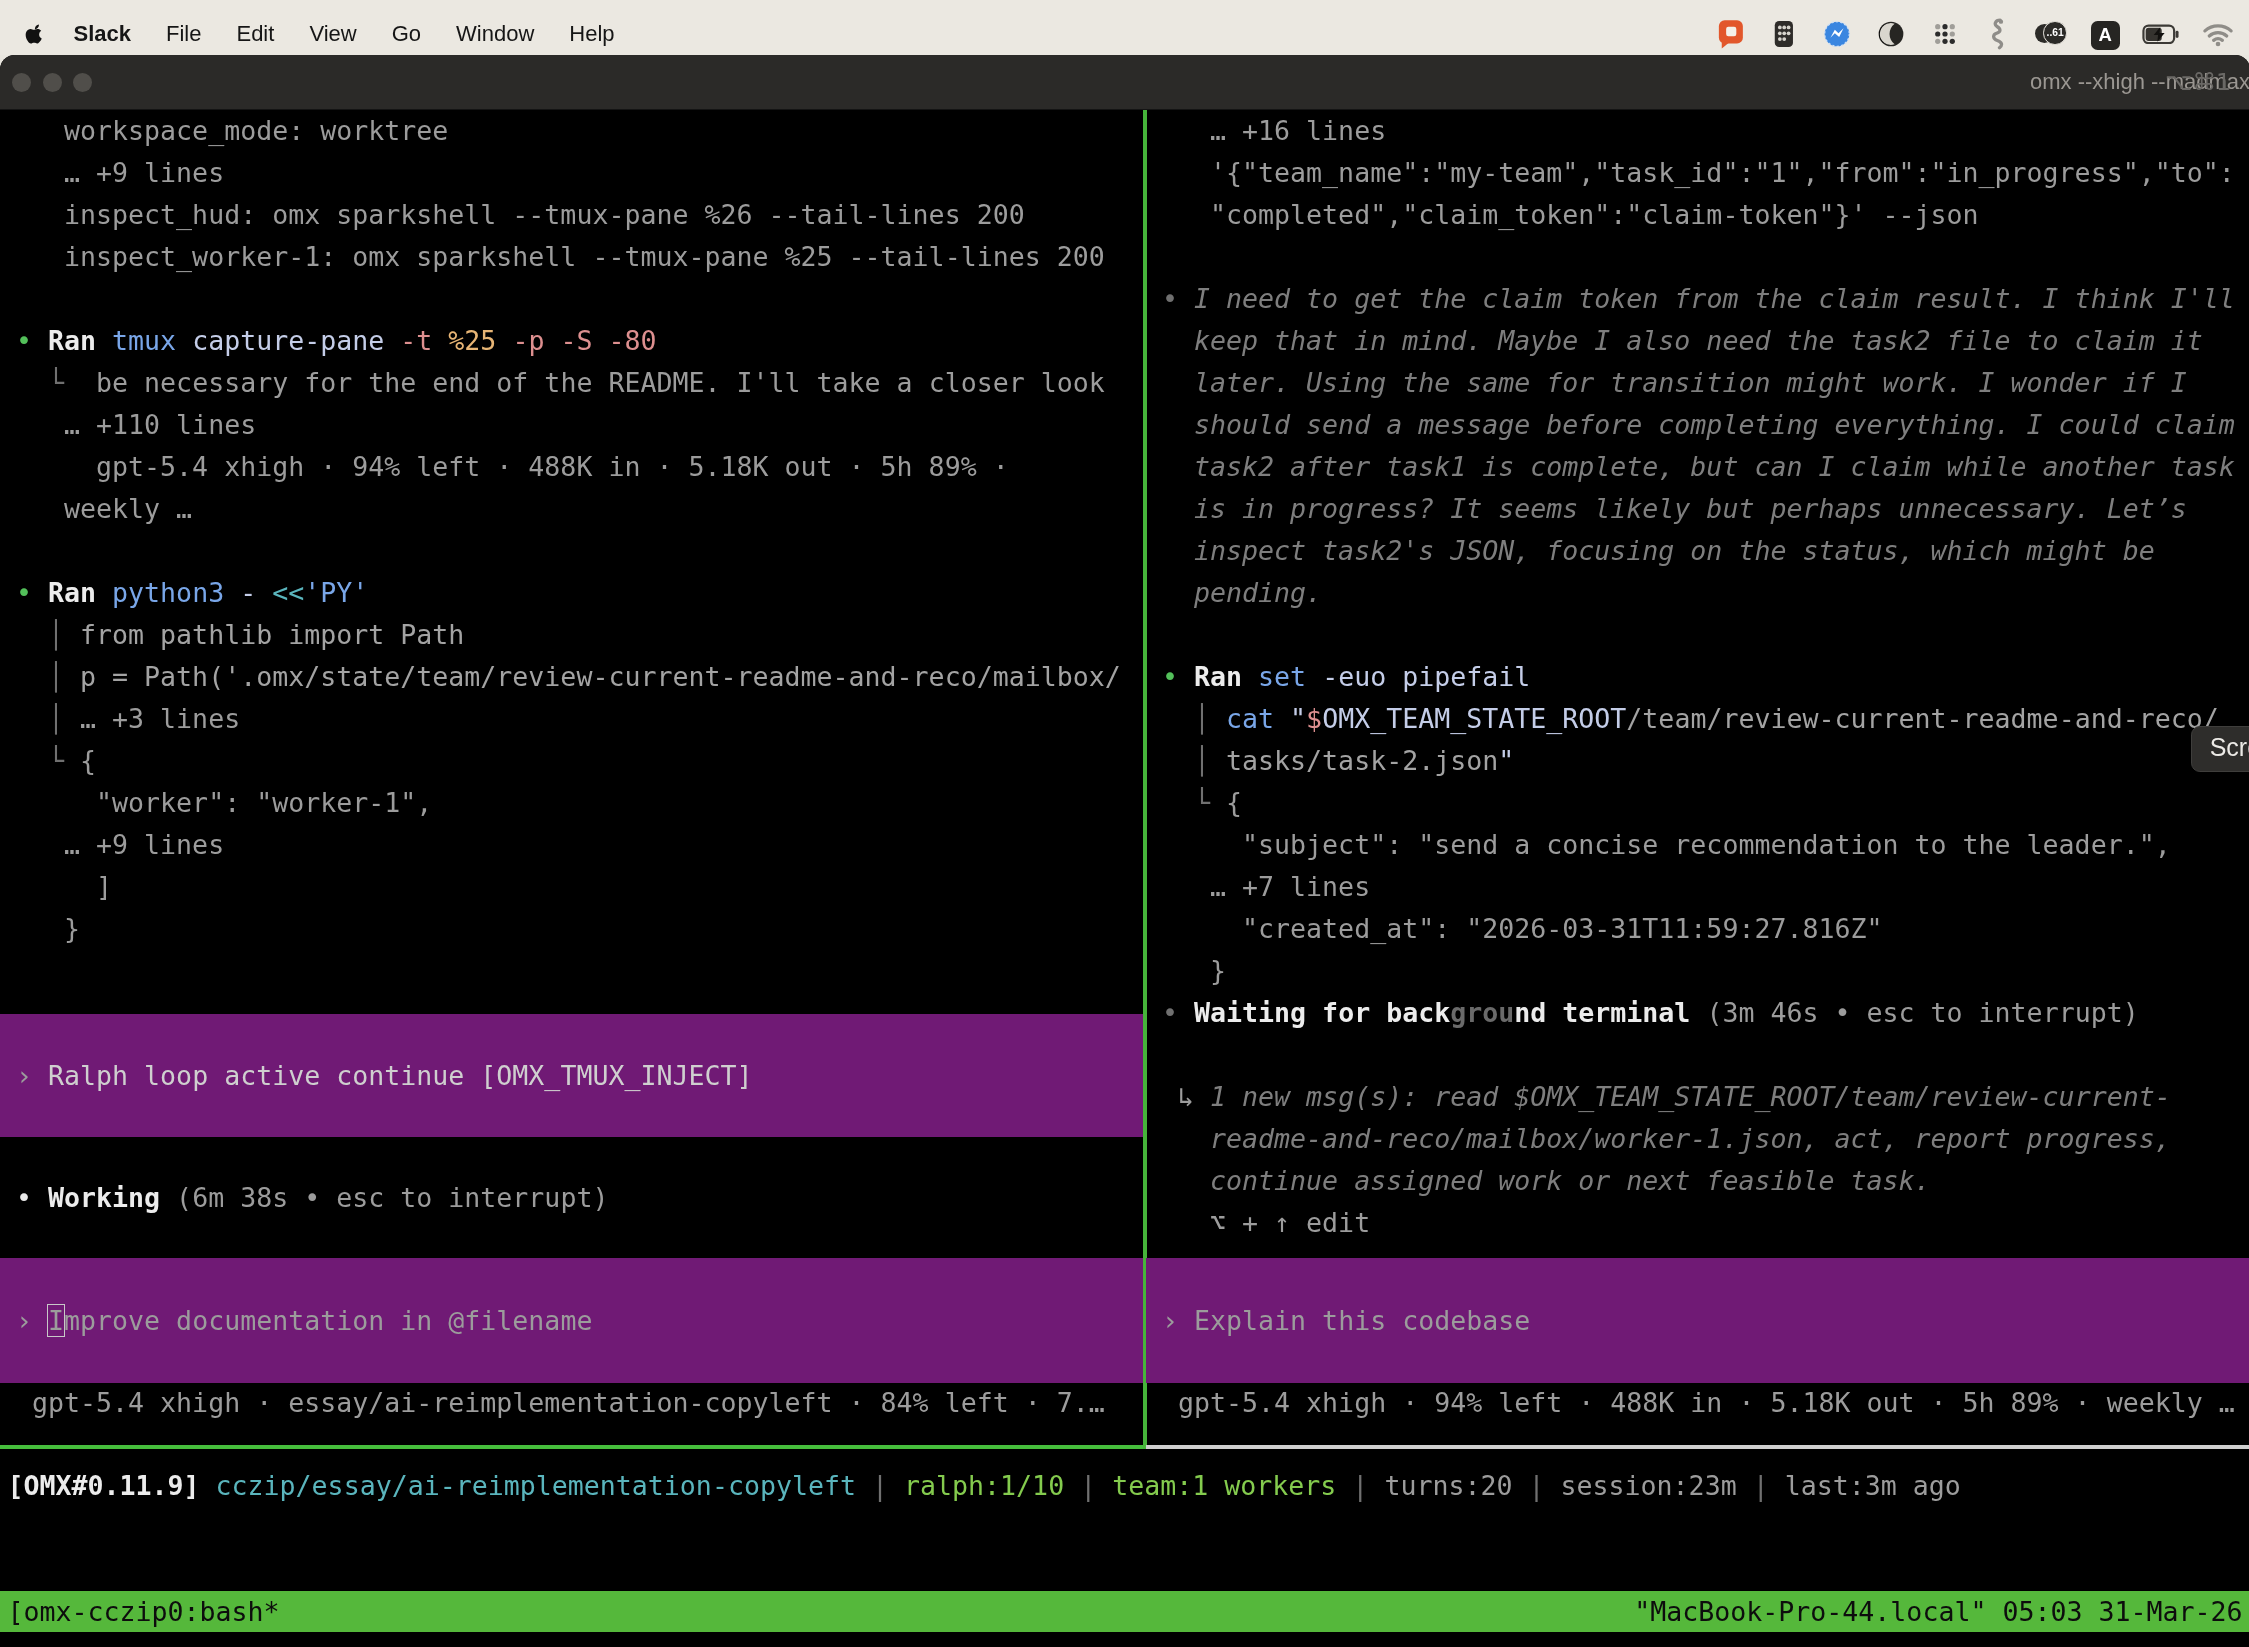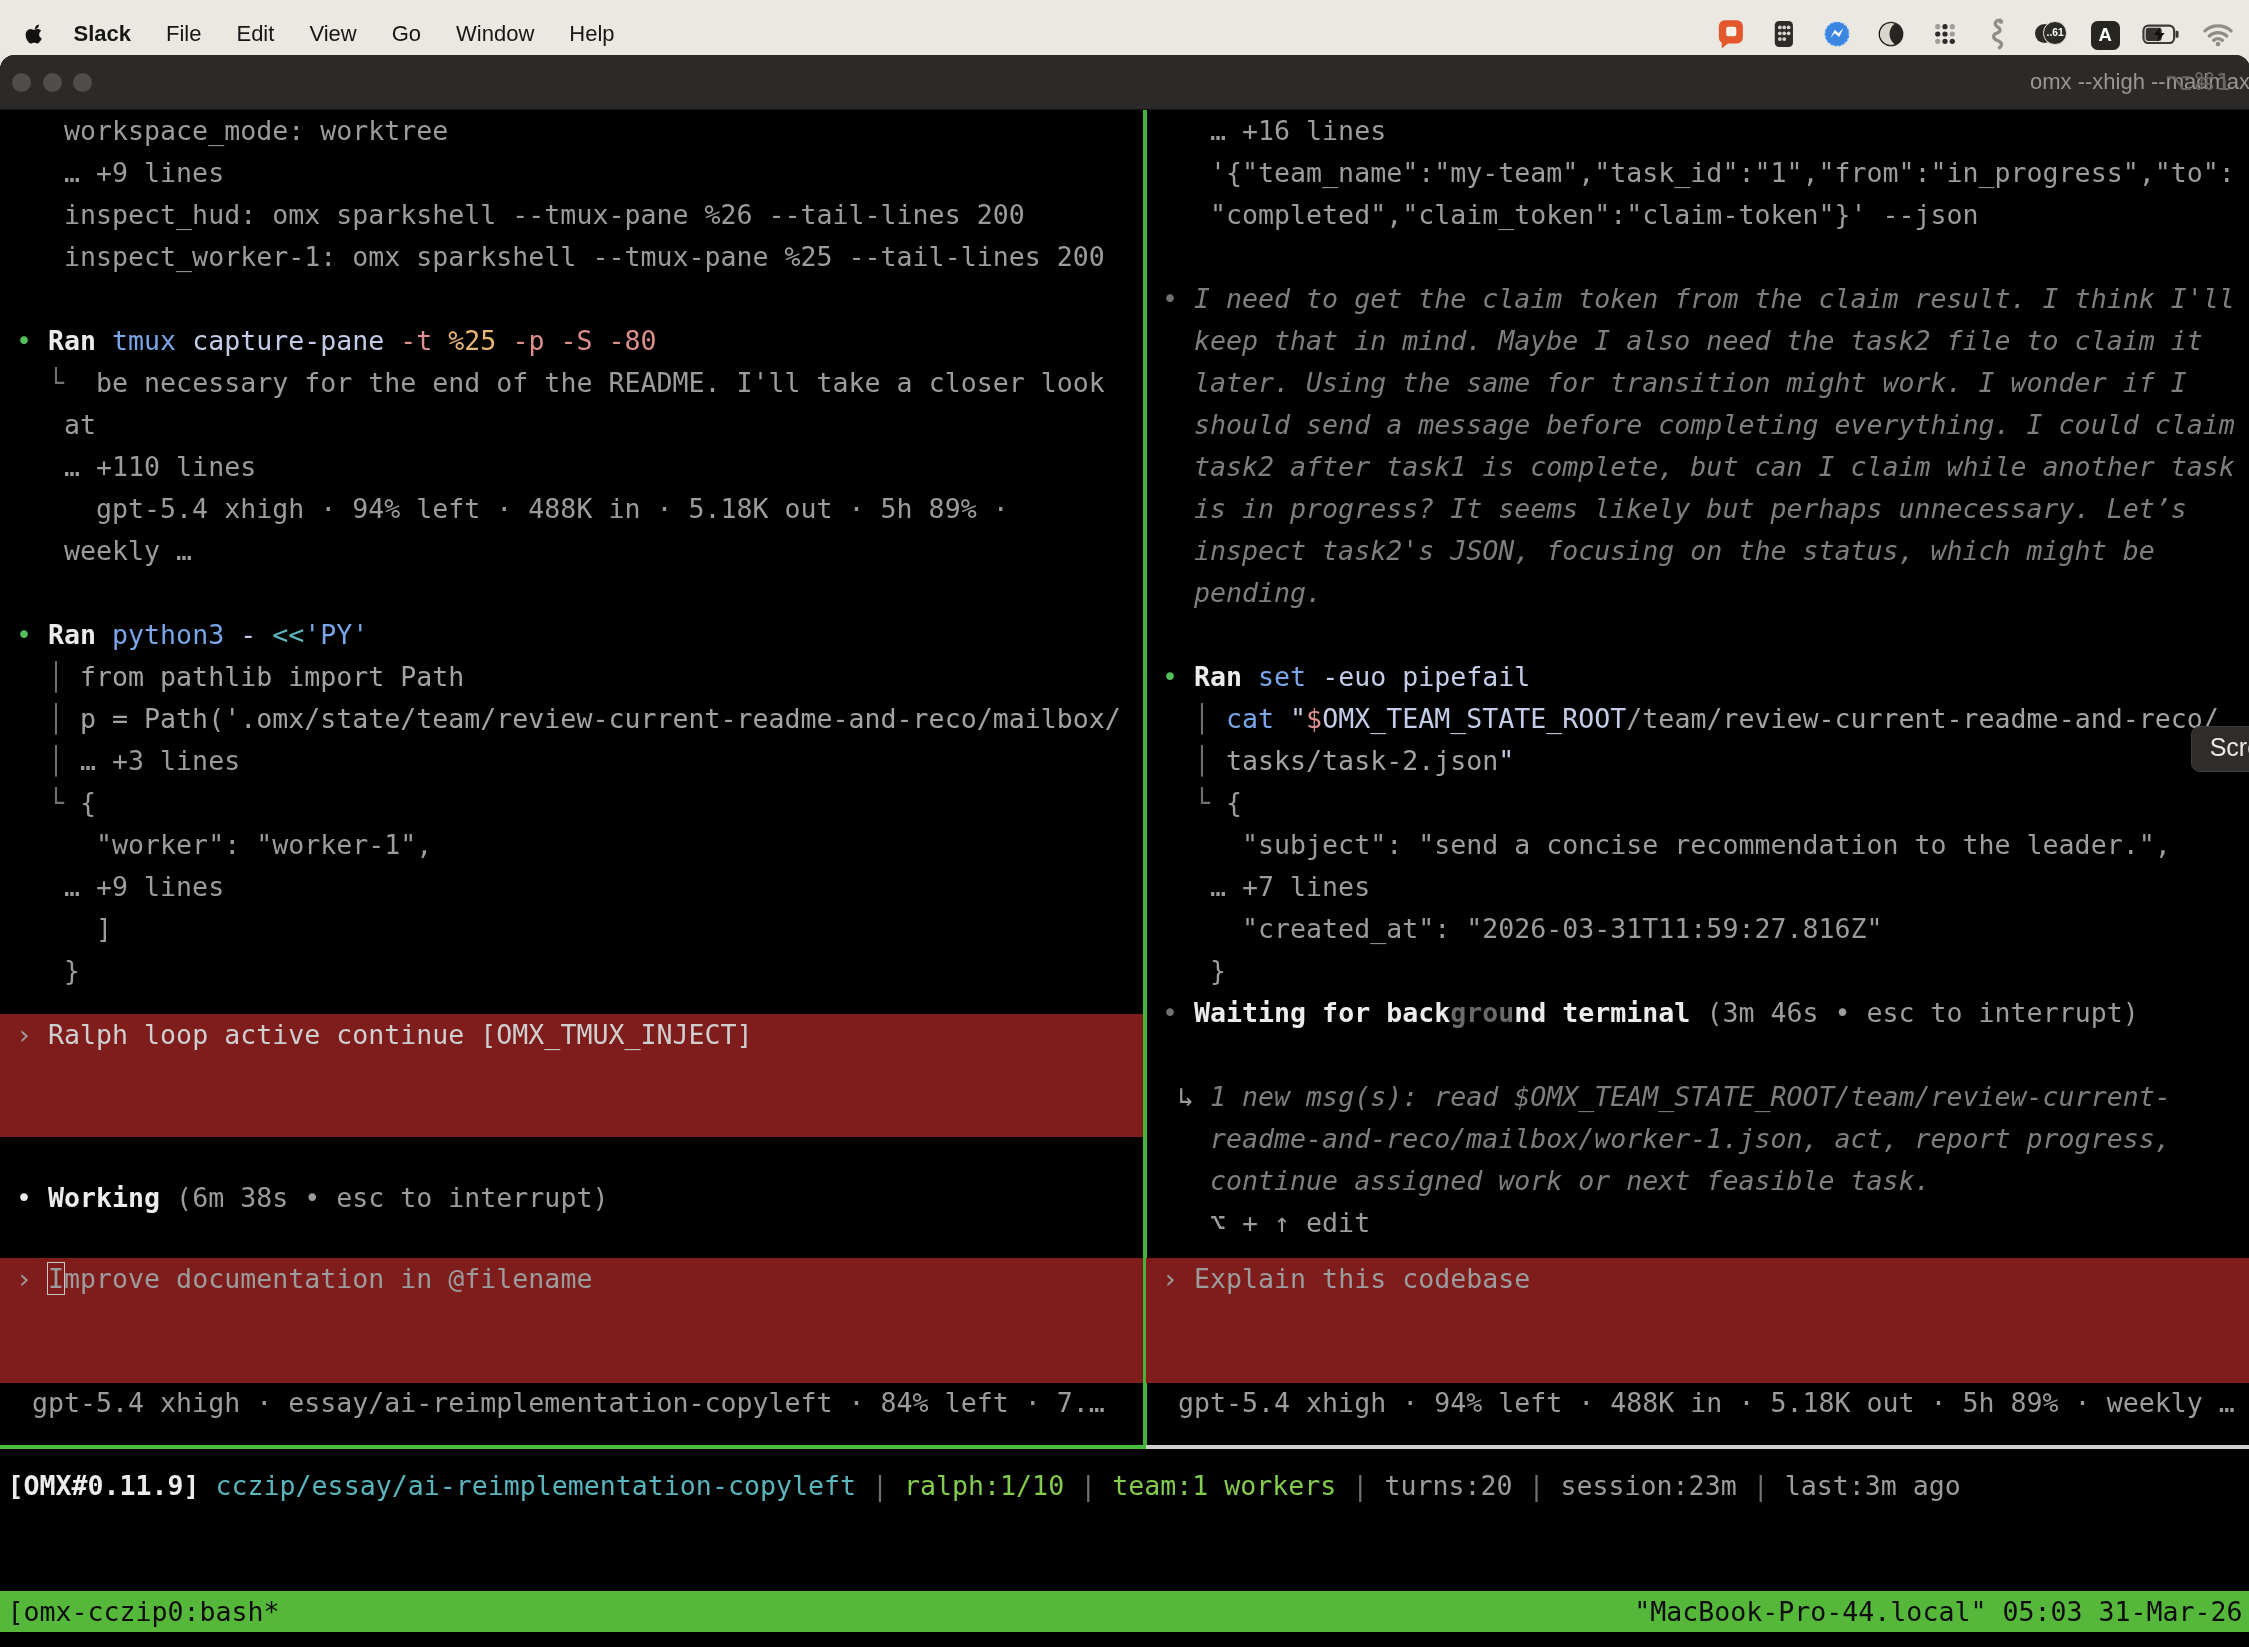--- a/index.html
+++ b/index.html
@@ -35,21 +35,21 @@
 
   
   .terminal{position:absolute;top:55px;left:0;right:0;bottom:0;background:#000;
             font-family:"DejaVu Sans Mono","DejaVu Sans",monospace;font-size:26.6px;color:#9c9c9c}
   .pane{position:absolute;top:0;height:1339px;overflow:hidden}
   .pleft{left:0;width:1143px}
   .pright{left:1146px;width:1104px}
   .vdivider{position:absolute;left:1143px;top:0;width:3.7px;height:1339px;background:#46b43a}
   .lines{position:absolute;top:0;left:16px;right:0}
   .trow{height:42px;line-height:42px;white-space:pre}
-  .band{position:absolute;left:0;width:100%;background:#7f1d1d;display:flex;}
+  .band{position:absolute;left:0;width:100%;background:#701a75;display:flex;align-items:center}
   .band .bline{white-space:pre;padding-left:16px;line-height:42px}
   .band-ralph{top:904px;height:123px}
   .band-input{top:1148px;height:125px}
   .workline{position:absolute;top:1067px;left:16px;white-space:pre;line-height:42px}
   .pstatus{position:absolute;top:1272px;left:16px;white-space:pre;line-height:42px}
   .pborder{position:absolute;top:1335px;left:0;width:100%;height:4.4px}
   .pborder.green{background:#46be3c}
   .pborder.gray{background:#cfcfcf}
   .omxline{position:absolute;top:1355px;left:7.4px;white-space:pre;line-height:42px}
   .tmuxbar{position:absolute;top:1481px;left:0;width:100%;height:41px;background:#55b83b;color:#0d0d0d;
@@ -188,21 +188,20 @@
 
     <div class="pane pleft">
       <div class="lines">
           <div class="trow"><span class="seg-g">   workspace_mode: worktree</span></div>
           <div class="trow"><span class="seg-g">   … +9 lines</span></div>
           <div class="trow"><span class="seg-g">   inspect_hud: omx sparkshell --tmux-pane %26 --tail-lines 200</span></div>
           <div class="trow"><span class="seg-g">   inspect_worker-1: omx sparkshell --tmux-pane %25 --tail-lines 200</span></div>
           <div class="trow">&nbsp;</div>
           <div class="trow"><span class="seg-bullet">• </span><span class="seg-wb">Ran </span><span class="seg-b">tmux </span><span class="seg-p">capture-pane </span><span class="seg-s">-t </span><span class="seg-o">%25 </span><span class="seg-s">-p -S -80</span></div>
           <div class="trow"><span class="seg-gut">  └</span><span class="seg-g">  be necessary for the end of the README. I'll take a closer look</span></div>
-          <div class="trow"><span class="seg-g">   at</span></div>
           <div class="trow"><span class="seg-g">   … +110 lines</span></div>
           <div class="trow"><span class="seg-g">     gpt-5.4 xhigh · 94% left · 488K in · 5.18K out · 5h 89% ·</span></div>
           <div class="trow"><span class="seg-g">   weekly …</span></div>
           <div class="trow">&nbsp;</div>
           <div class="trow"><span class="seg-bullet">• </span><span class="seg-wb">Ran </span><span class="seg-b">python3 </span><span class="seg-p">- </span><span class="seg-cy">&lt;&lt;</span><span class="seg-b">'PY'</span></div>
           <div class="trow"><span class="seg-gut">  │ </span><span class="seg-gr">from pathlib import Path</span></div>
           <div class="trow"><span class="seg-gut">  │ </span><span class="seg-gr">p = Path('.omx/state/team/review-current-readme-and-reco/mailbox/</span></div>
           <div class="trow"><span class="seg-gut">  │ </span><span class="seg-g">… +3 lines</span></div>
           <div class="trow"><span class="seg-gut">  └ </span><span class="seg-g">{</span></div>
           <div class="trow"><span class="seg-g">     "worker": "worker-1",</span></div>

